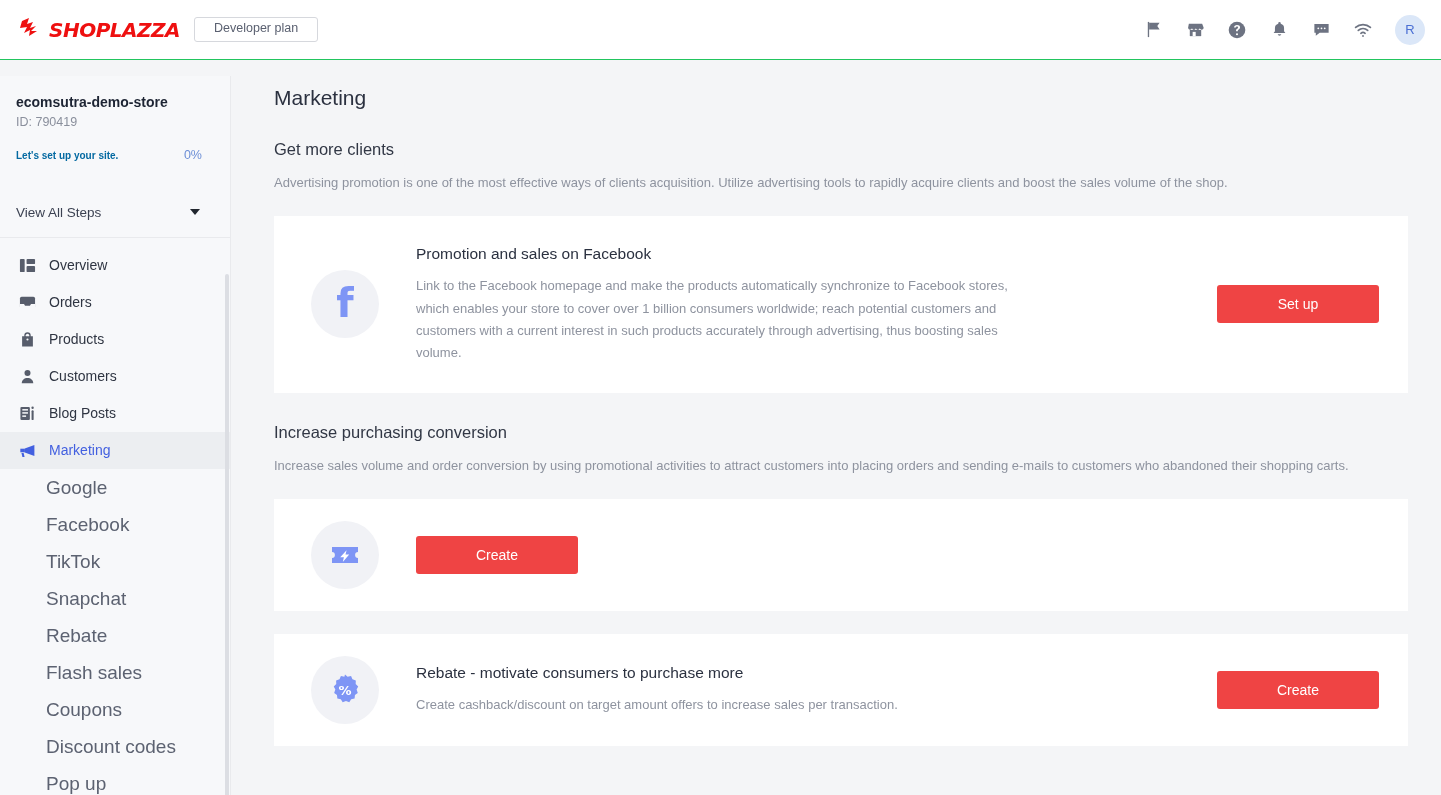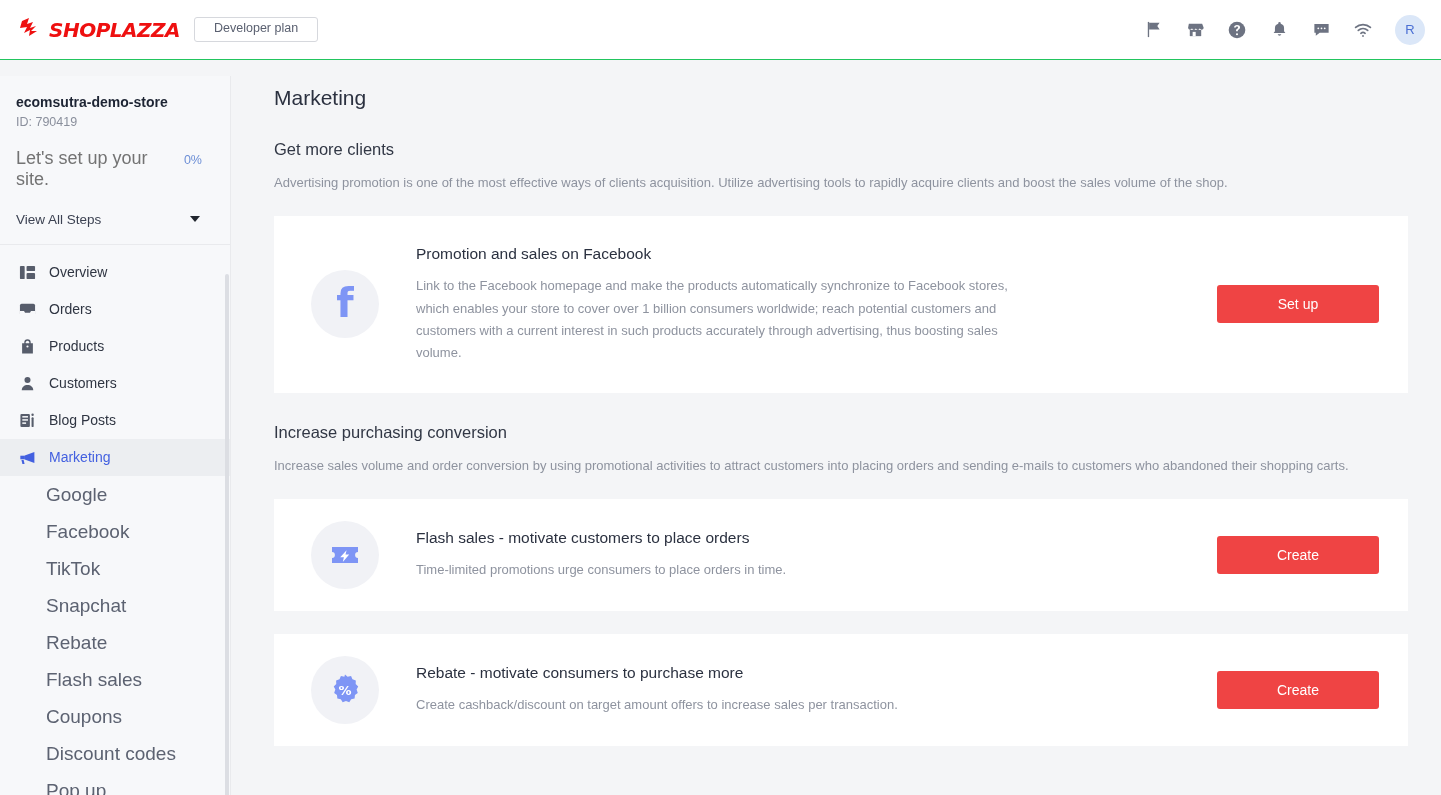--- a/index.html
+++ b/index.html
@@ -106,33 +106,33 @@
     margin-top: 3px;
   }
   .setup-row {
     display: flex;
     align-items: baseline;
     justify-content: space-between;
     margin-top: 19px;
     padding-right: 12px;
   }
   .setup-text {
-    font-size: 18px;
-    font-weight: 400;
-    color: #737373;
+    font-size: 10px;
+    font-weight: 700;
+    color: #0369a1;
   }
   .setup-pct {
     font-size: 12.5px;
     color: #6d8fd6;
   }
   .steps-row {
     display: flex;
     align-items: center;
     justify-content: space-between;
-    margin-top: 22px;
+    margin-top: 43px;
     padding-right: 14px;
     cursor: pointer;
     gap: 40px;
   }
   .steps-label { font-size: 13.5px; color: #3c4252; }
   .caret {
     width: 0; height: 0;
     border-left: 5.5px solid transparent;
     border-right: 5.5px solid transparent;
     border-top: 6px solid #21262e;
@@ -490,24 +490,20 @@
 
   <div class="card">
     <div class="card-ico-wrap">
       <div class="circle-bg">
         <svg width="34" height="34" viewBox="0 0 34 34">
           <path d="M4 9h26v5.1a2.9 2.9 0 0 0 0 5.8V25H4v-5.1a2.9 2.9 0 0 0 0-5.8z" fill="#7e95f5" rx="3"></path>
           <path d="M18.6 12.2l-6.4 7.1h3.7l-1.1 4.6 6.4-7.4h-3.7z" fill="#ffffff"></path>
         </svg>
       </div>
     </div>
-    <div class="card-body">
-      <div class="card-title">Flash sales - motivate customers to place orders</div>
-      <div class="card-desc">Time-limited promotions urge consumers to place orders in time.</div>
-    </div>
     <div class="card-action">
       <button class="btn-primary">Create</button>
     </div>
   </div>
 
   <div class="card">
     <div class="card-ico-wrap">
       <div class="circle-bg">
         <svg width="36" height="36" viewBox="0 0 36 36">
           <path d="M18 2.4l2.6 2.35 3.45-.66 1.4 3.22 3.36 1.17-.12 3.52 2.52 2.46-1.6 3.14 1.17 3.33-2.83 2.1-.35 3.51-3.47.6-1.86 3-3.3-1.2-3.29 1.2-1.87-3-3.47-.6-.35-3.51-2.83-2.1 1.18-3.33-1.6-3.14 2.51-2.46-.12-3.52 3.37-1.17 1.4-3.22 3.44.66z" fill="#7e95f5"></path>

